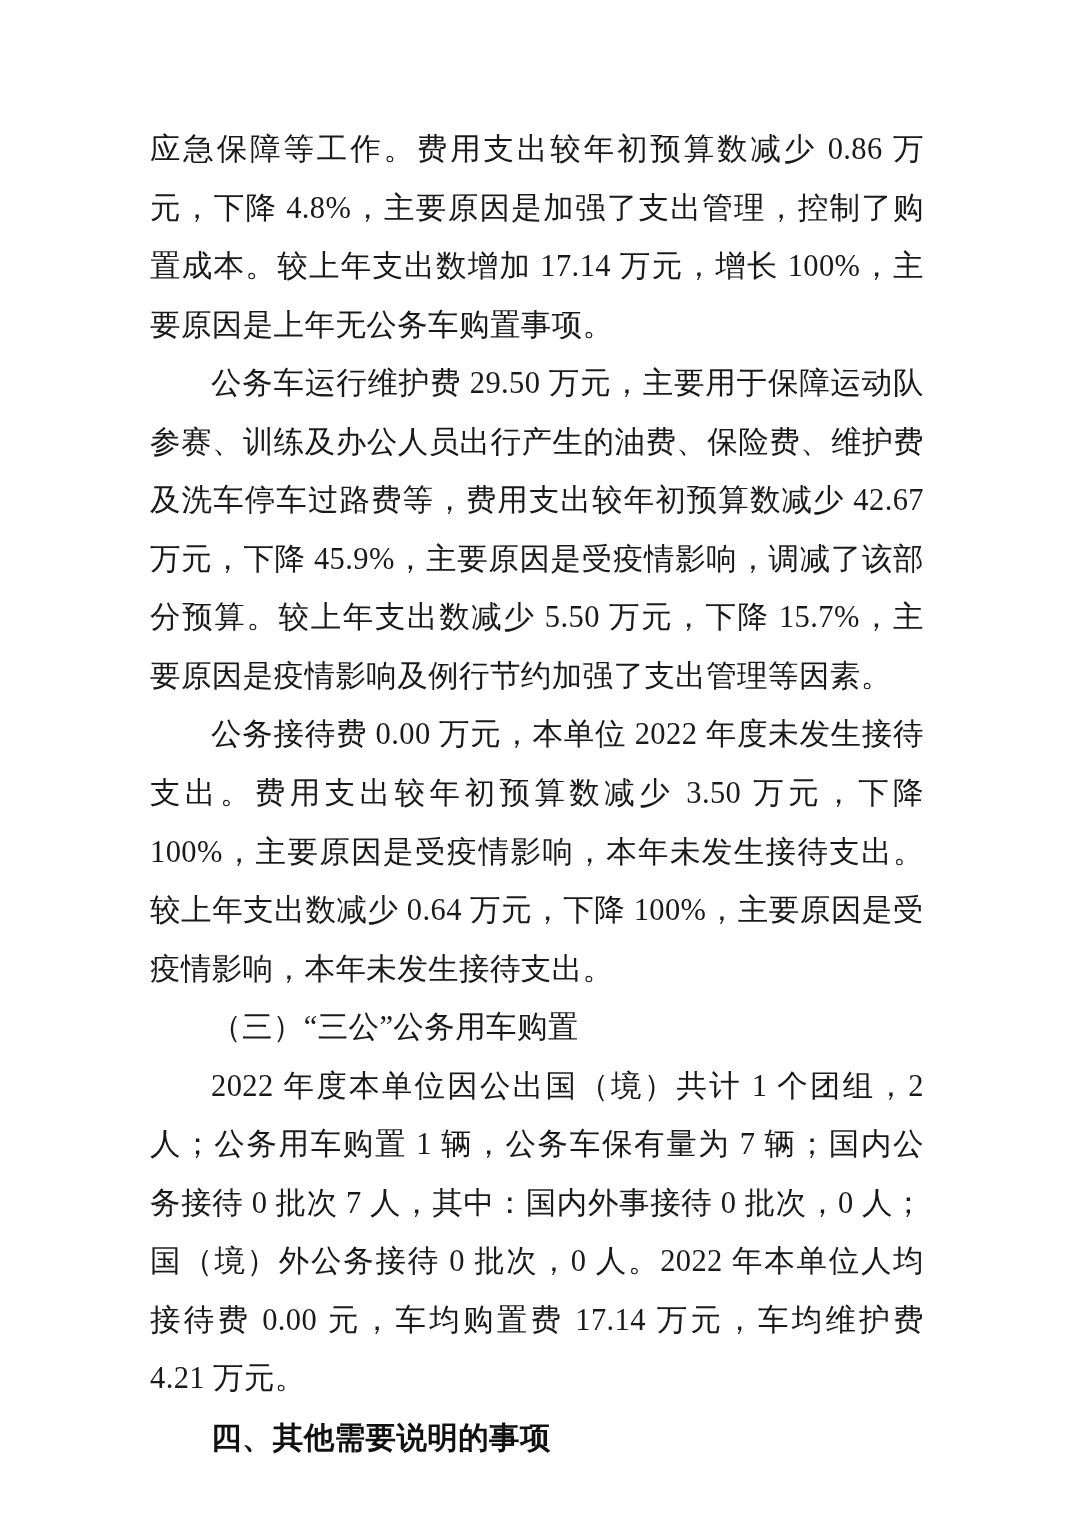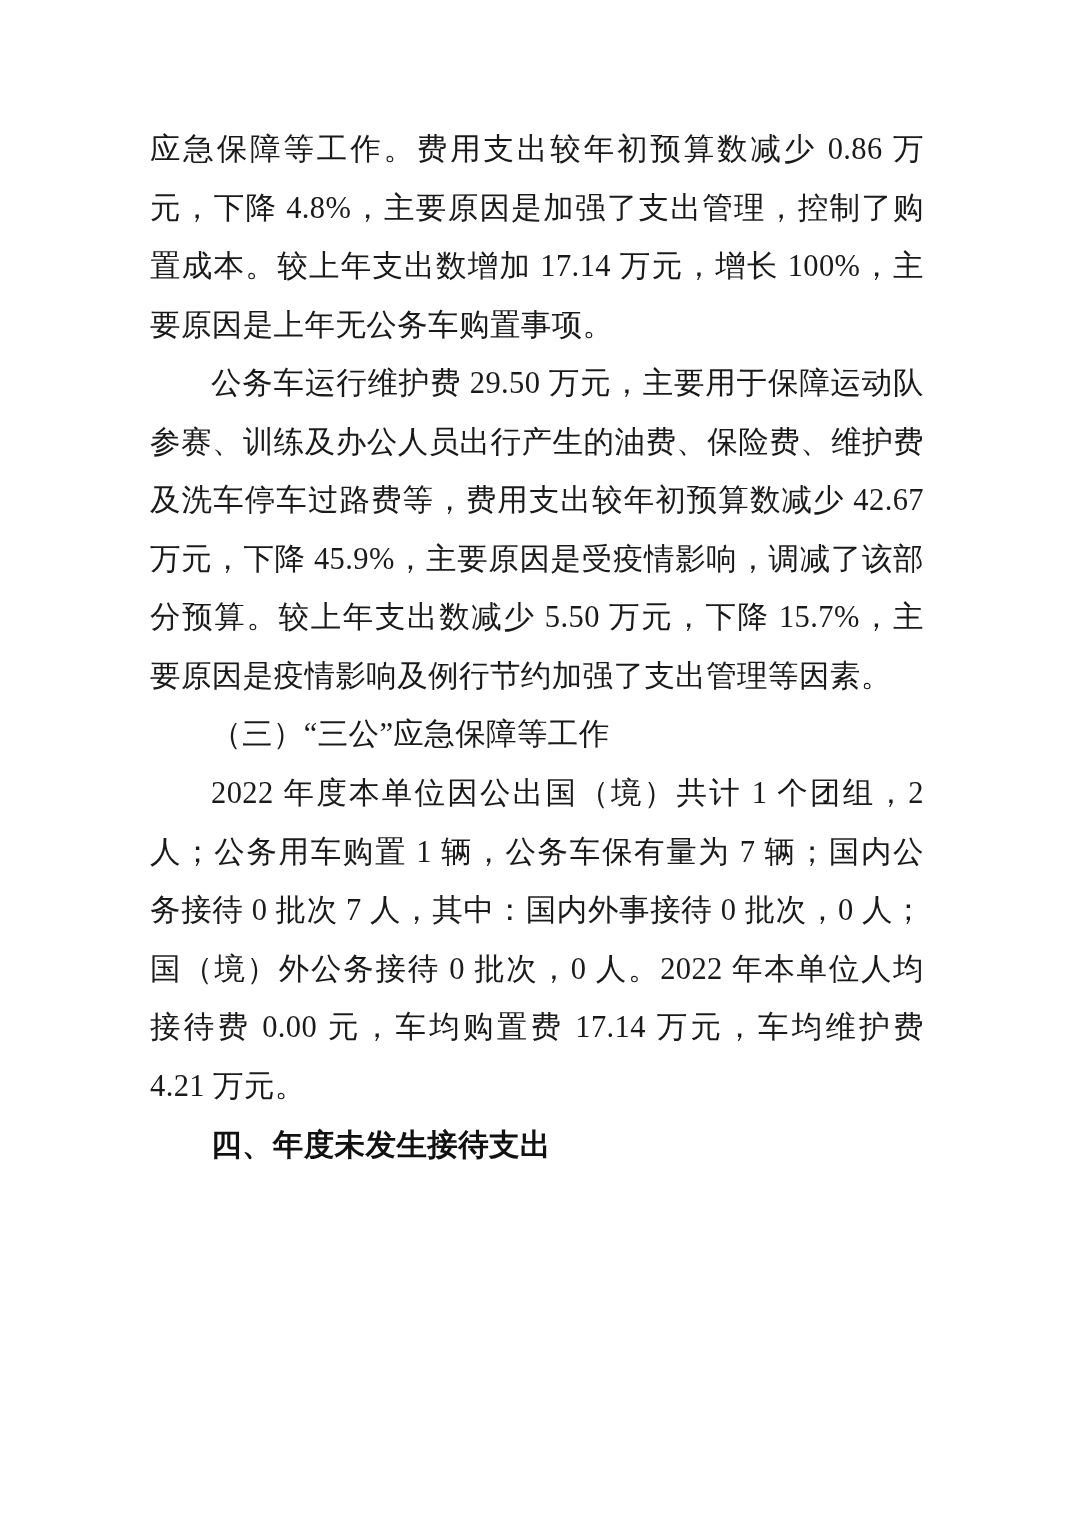--- a/index.html
+++ b/index.html
@@ -54,21 +54,22 @@
 </head>
 <body>
 
 <div class="page">
   <div class="doc-body">
 
     <p class="para noindent">应急保障等工作。费用支出较年初预算数减少 0.86 万元，下降 4.8%，主要原因是加强了支出管理，控制了购置成本。较上年支出数增加 17.14 万元，增长 100%，主要原因是上年无公务车购置事项。</p>
 
     <p class="para">公务车运行维护费 29.50 万元，主要用于保障运动队参赛、训练及办公人员出行产生的油费、保险费、维护费及洗车停车过路费等，费用支出较年初预算数减少 42.67 万元，下降 45.9%，主要原因是受疫情影响，调减了该部分预算。较上年支出数减少 5.50 万元，下降 15.7%，主要原因是疫情影响及例行节约加强了支出管理等因素。</p>
 
+    <p class="para">公务接待费 0.00 万元，本单位 2022 年度未发生接待支出。费用支出较年初预算数减少 3.50 万元，下降 100%，主要原因是受疫情影响，本年未发生接待支出。较上年支出数减少 0.64 万元，下降 100%，主要原因是受疫情影响，本年未发生接待支出。</p>
 
-    <h3 class="heading">（三）“三公”应急保障等工作</h3>
+    <h3 class="heading">（三）“三公”公务用车购置</h3>
 
     <p class="para">2022 年度本单位因公出国（境）共计 1 个团组，2 人；公务用车购置 1 辆，公务车保有量为 7 辆；国内公务接待 0 批次 7 人，其中：国内外事接待 0 批次，0 人；国（境）外公务接待 0 批次，0 人。2022 年本单位人均接待费 0.00 元，车均购置费 17.14 万元，车均维护费 4.21 万元。</p>
 
-    <h2 class="heading-bold">四、年度未发生接待支出</h2>
+    <h2 class="heading-bold">四、其他需要说明的事项</h2>
 
   </div>
 </div>
 
 </body></html>

